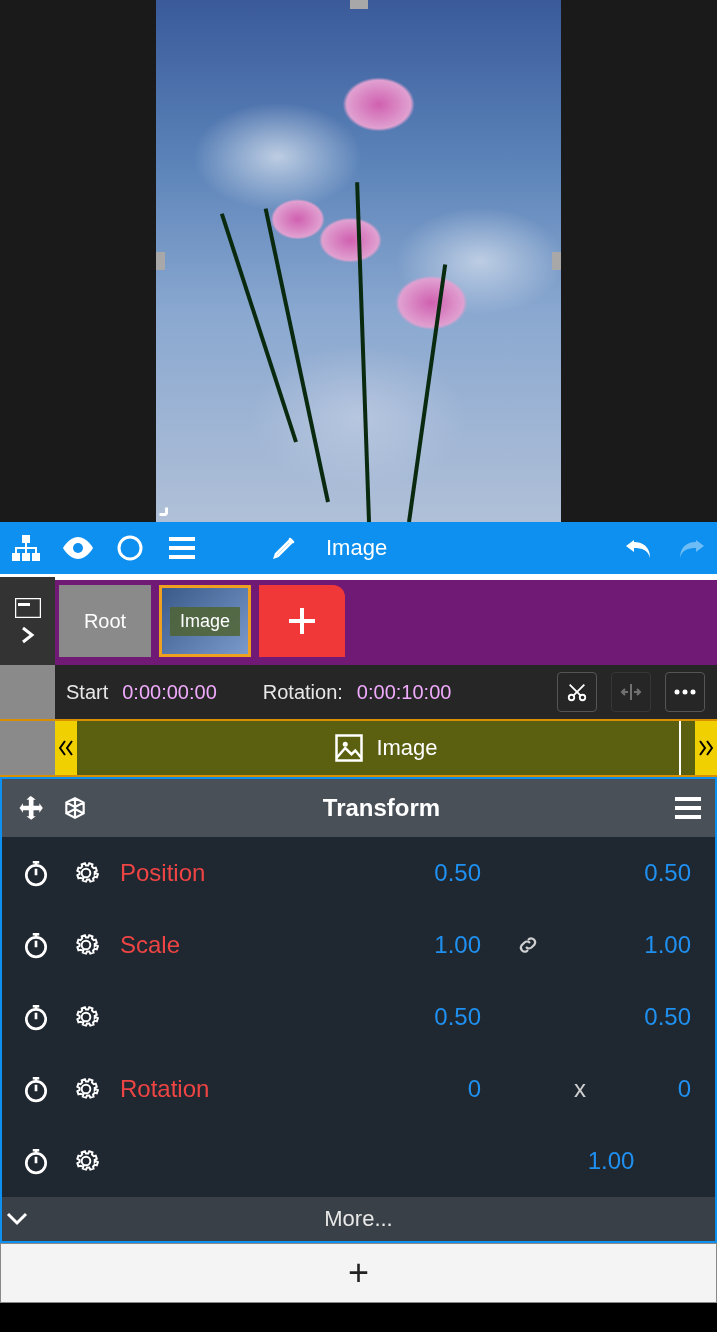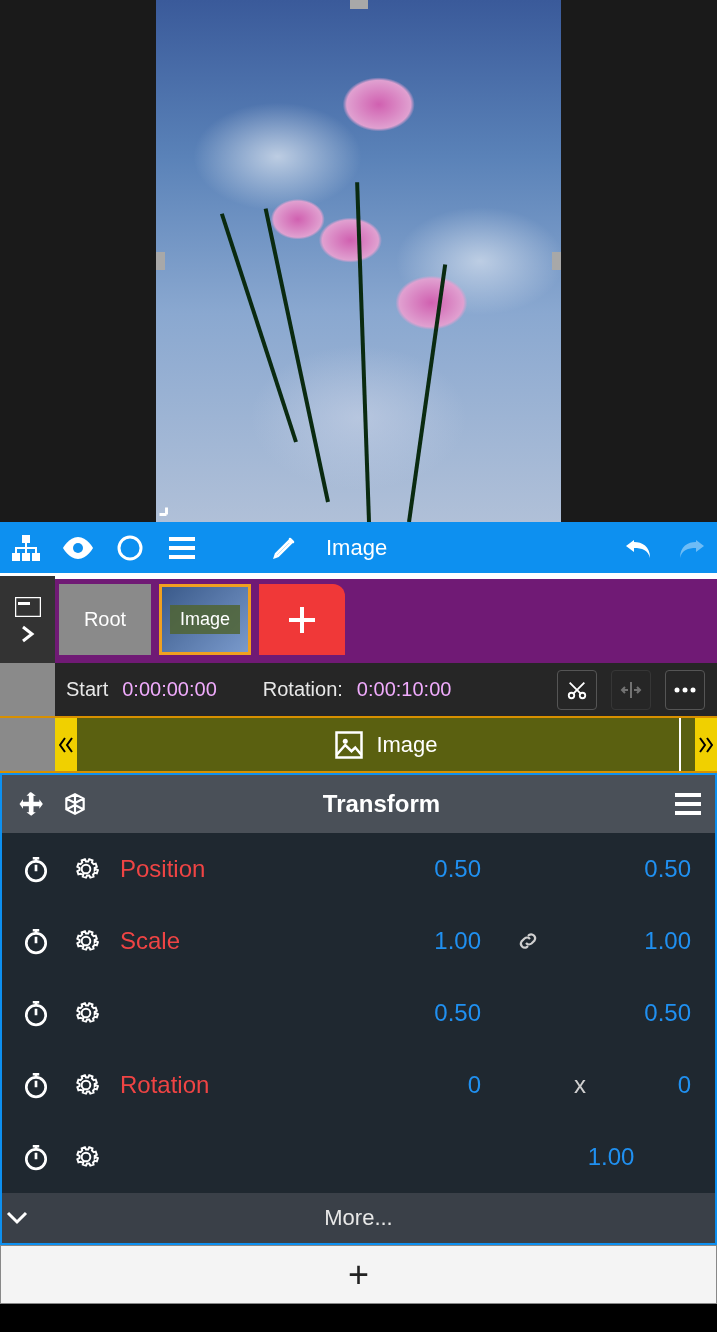--- a/index.html
+++ b/index.html
@@ -137,21 +137,21 @@
   .transform-header .title { flex:1; text-align:center; color:#fff; font-size:24px; font-weight:600; }
   .prop-row {
     height: 72px; display:flex; align-items:center; padding: 0 18px; gap: 18px;
   }
   .prop-row .sw { width: 32px; height:32px; display:flex; align-items:center; justify-content:center; color:#fff; cursor:pointer;}
   .prop-row .name { color:#ef4444; font-size:24px; flex: 0 0 180px; }
   .prop-row .vals { flex:1; display:flex; justify-content:flex-end; align-items:center; gap: 35px; color:#2090f0; font-size:24px; padding-right:6px;}
   .prop-row .vals span { min-width: 70px; text-align:right; cursor:pointer; }
   .prop-row .mid-icon { width:30px; color:#d0d0d0; text-align:center; }
   .more-row {
-    height: 50px; background:#3a4048; display:flex; align-items:center; justify-content:center;
+    height: 44px; background:#3a4048; display:flex; align-items:center; justify-content:center;
     color:#e8e8e8; font-size:22px; cursor:pointer; gap: 260px;
   }
   .more-wrap { position:relative; display:flex; align-items:center; justify-content:center; width:100%; }
 
   
   .bottom-bar {
     height: 60px; background: #f4f4f4; border: 1px solid #888;
     display:flex; align-items:center; justify-content:center; cursor:pointer;
     font-size: 36px; color:#222;
   }

